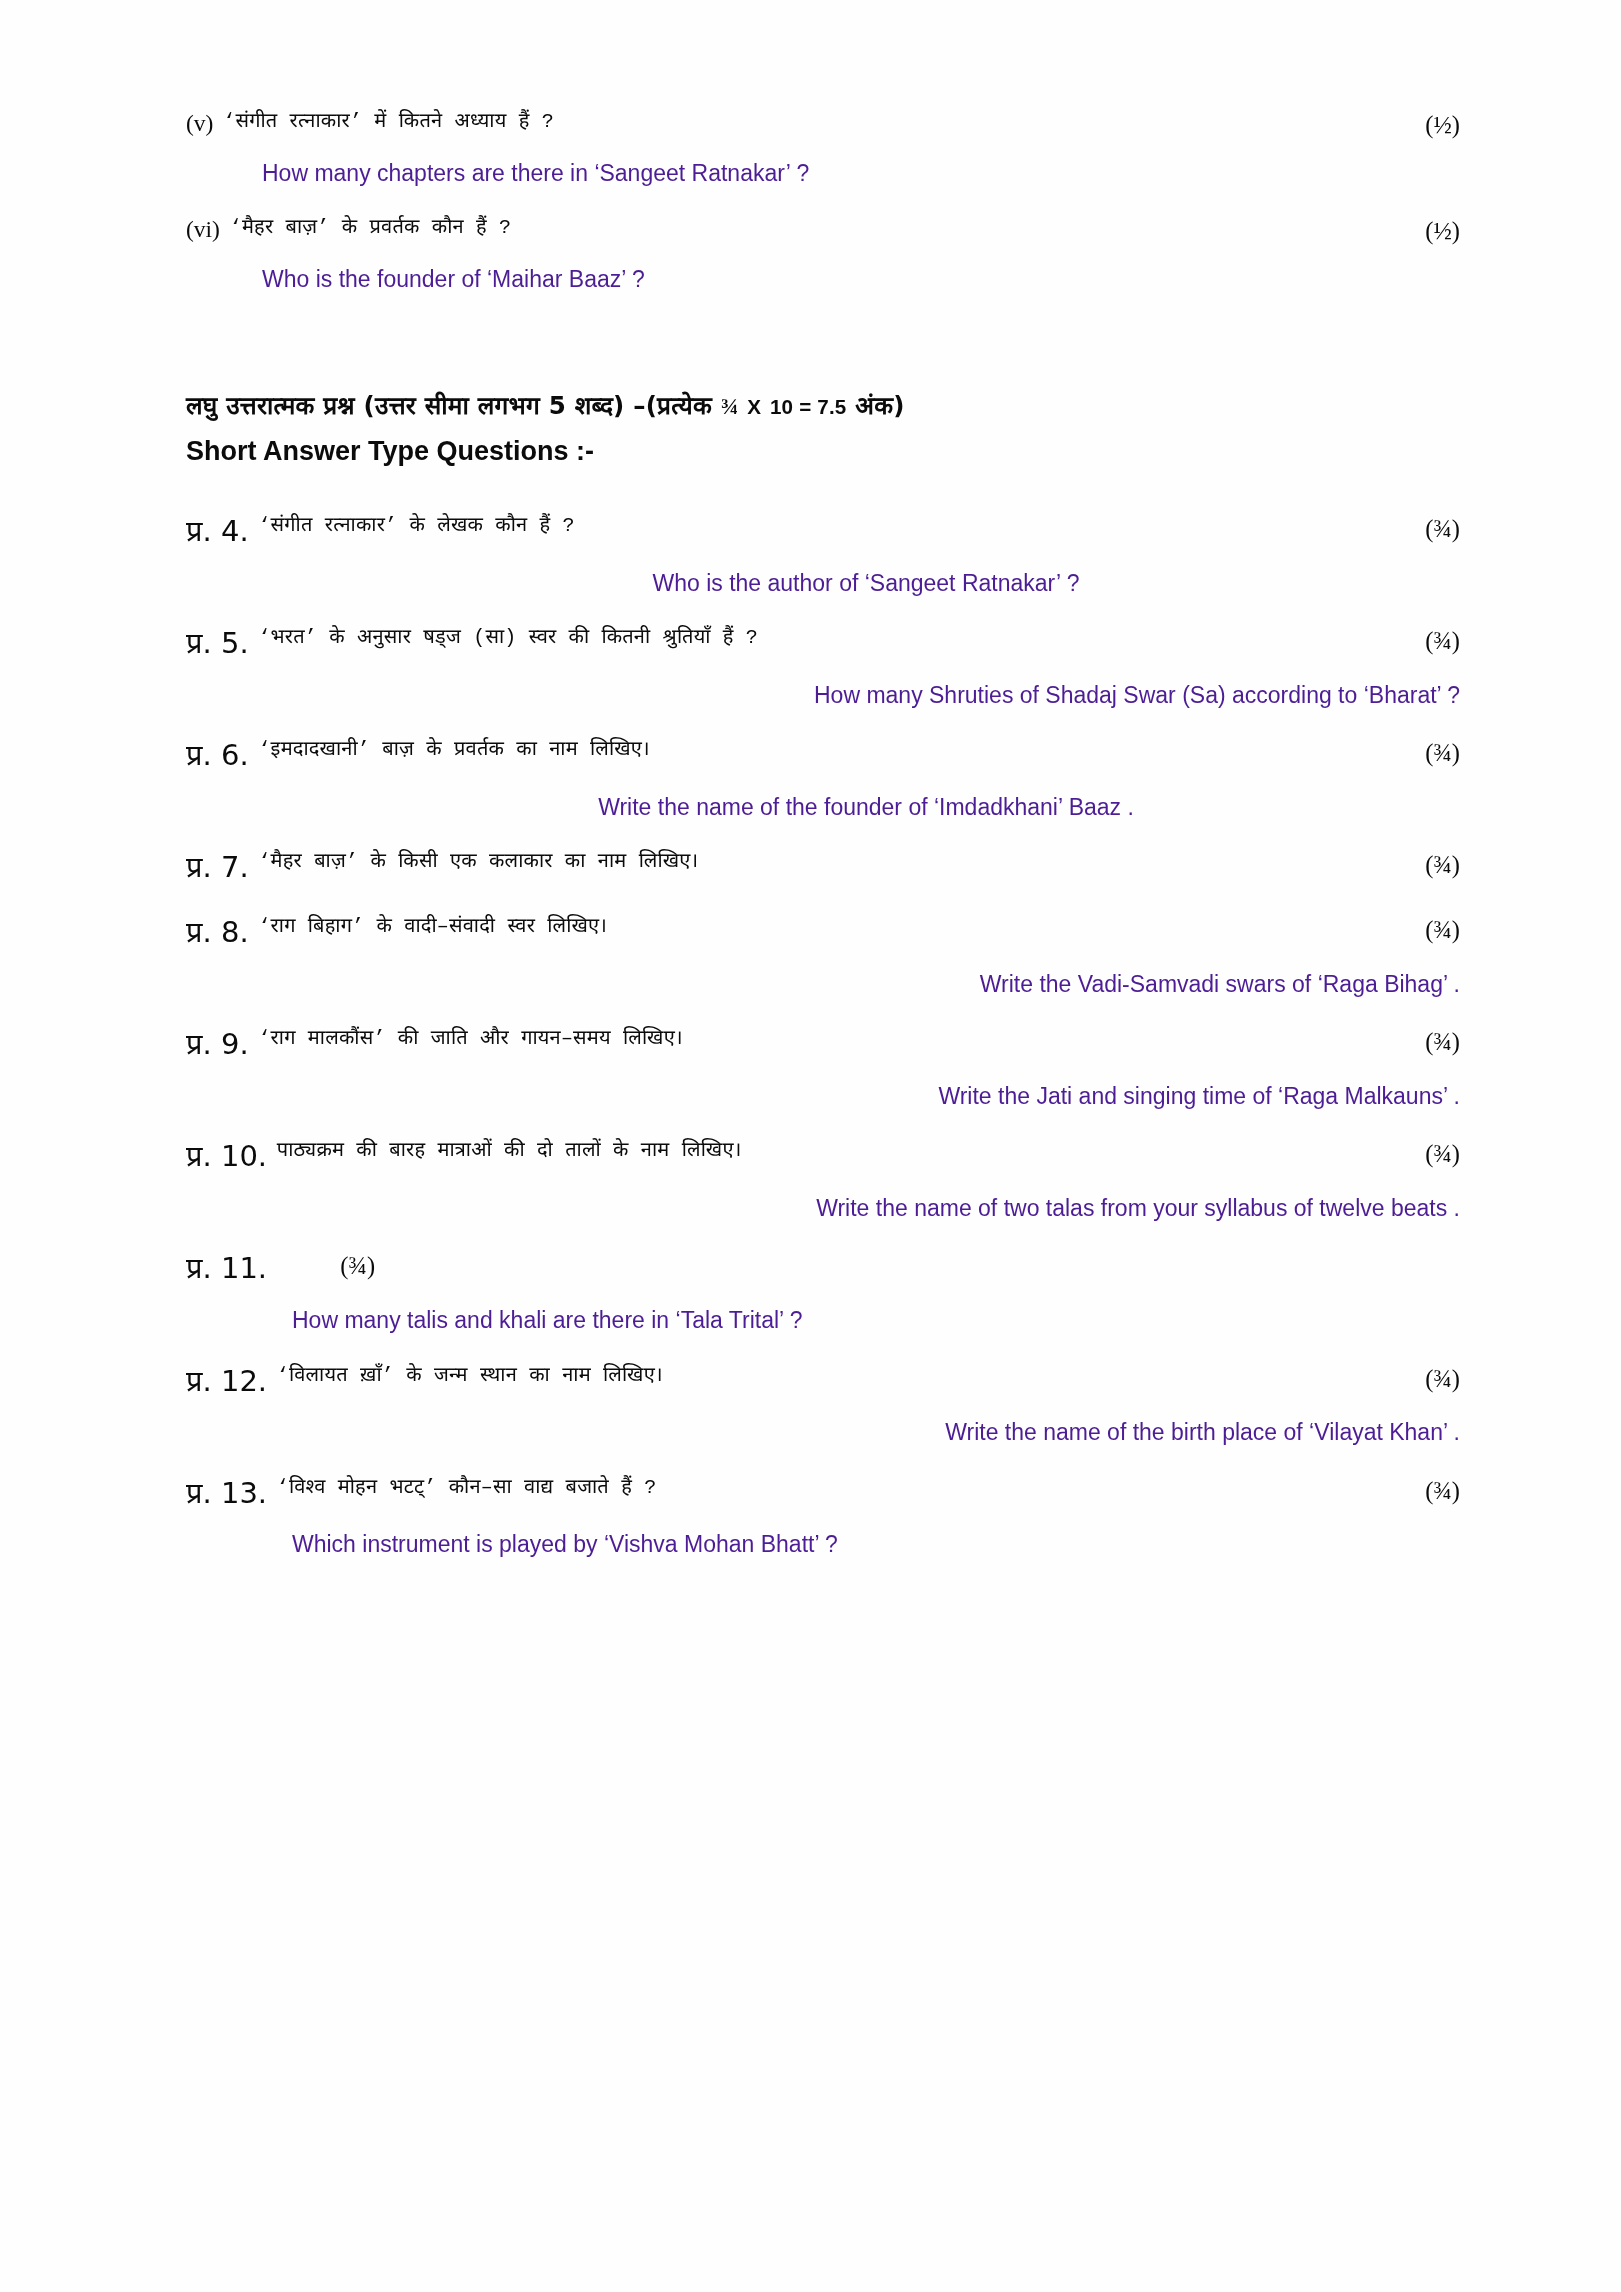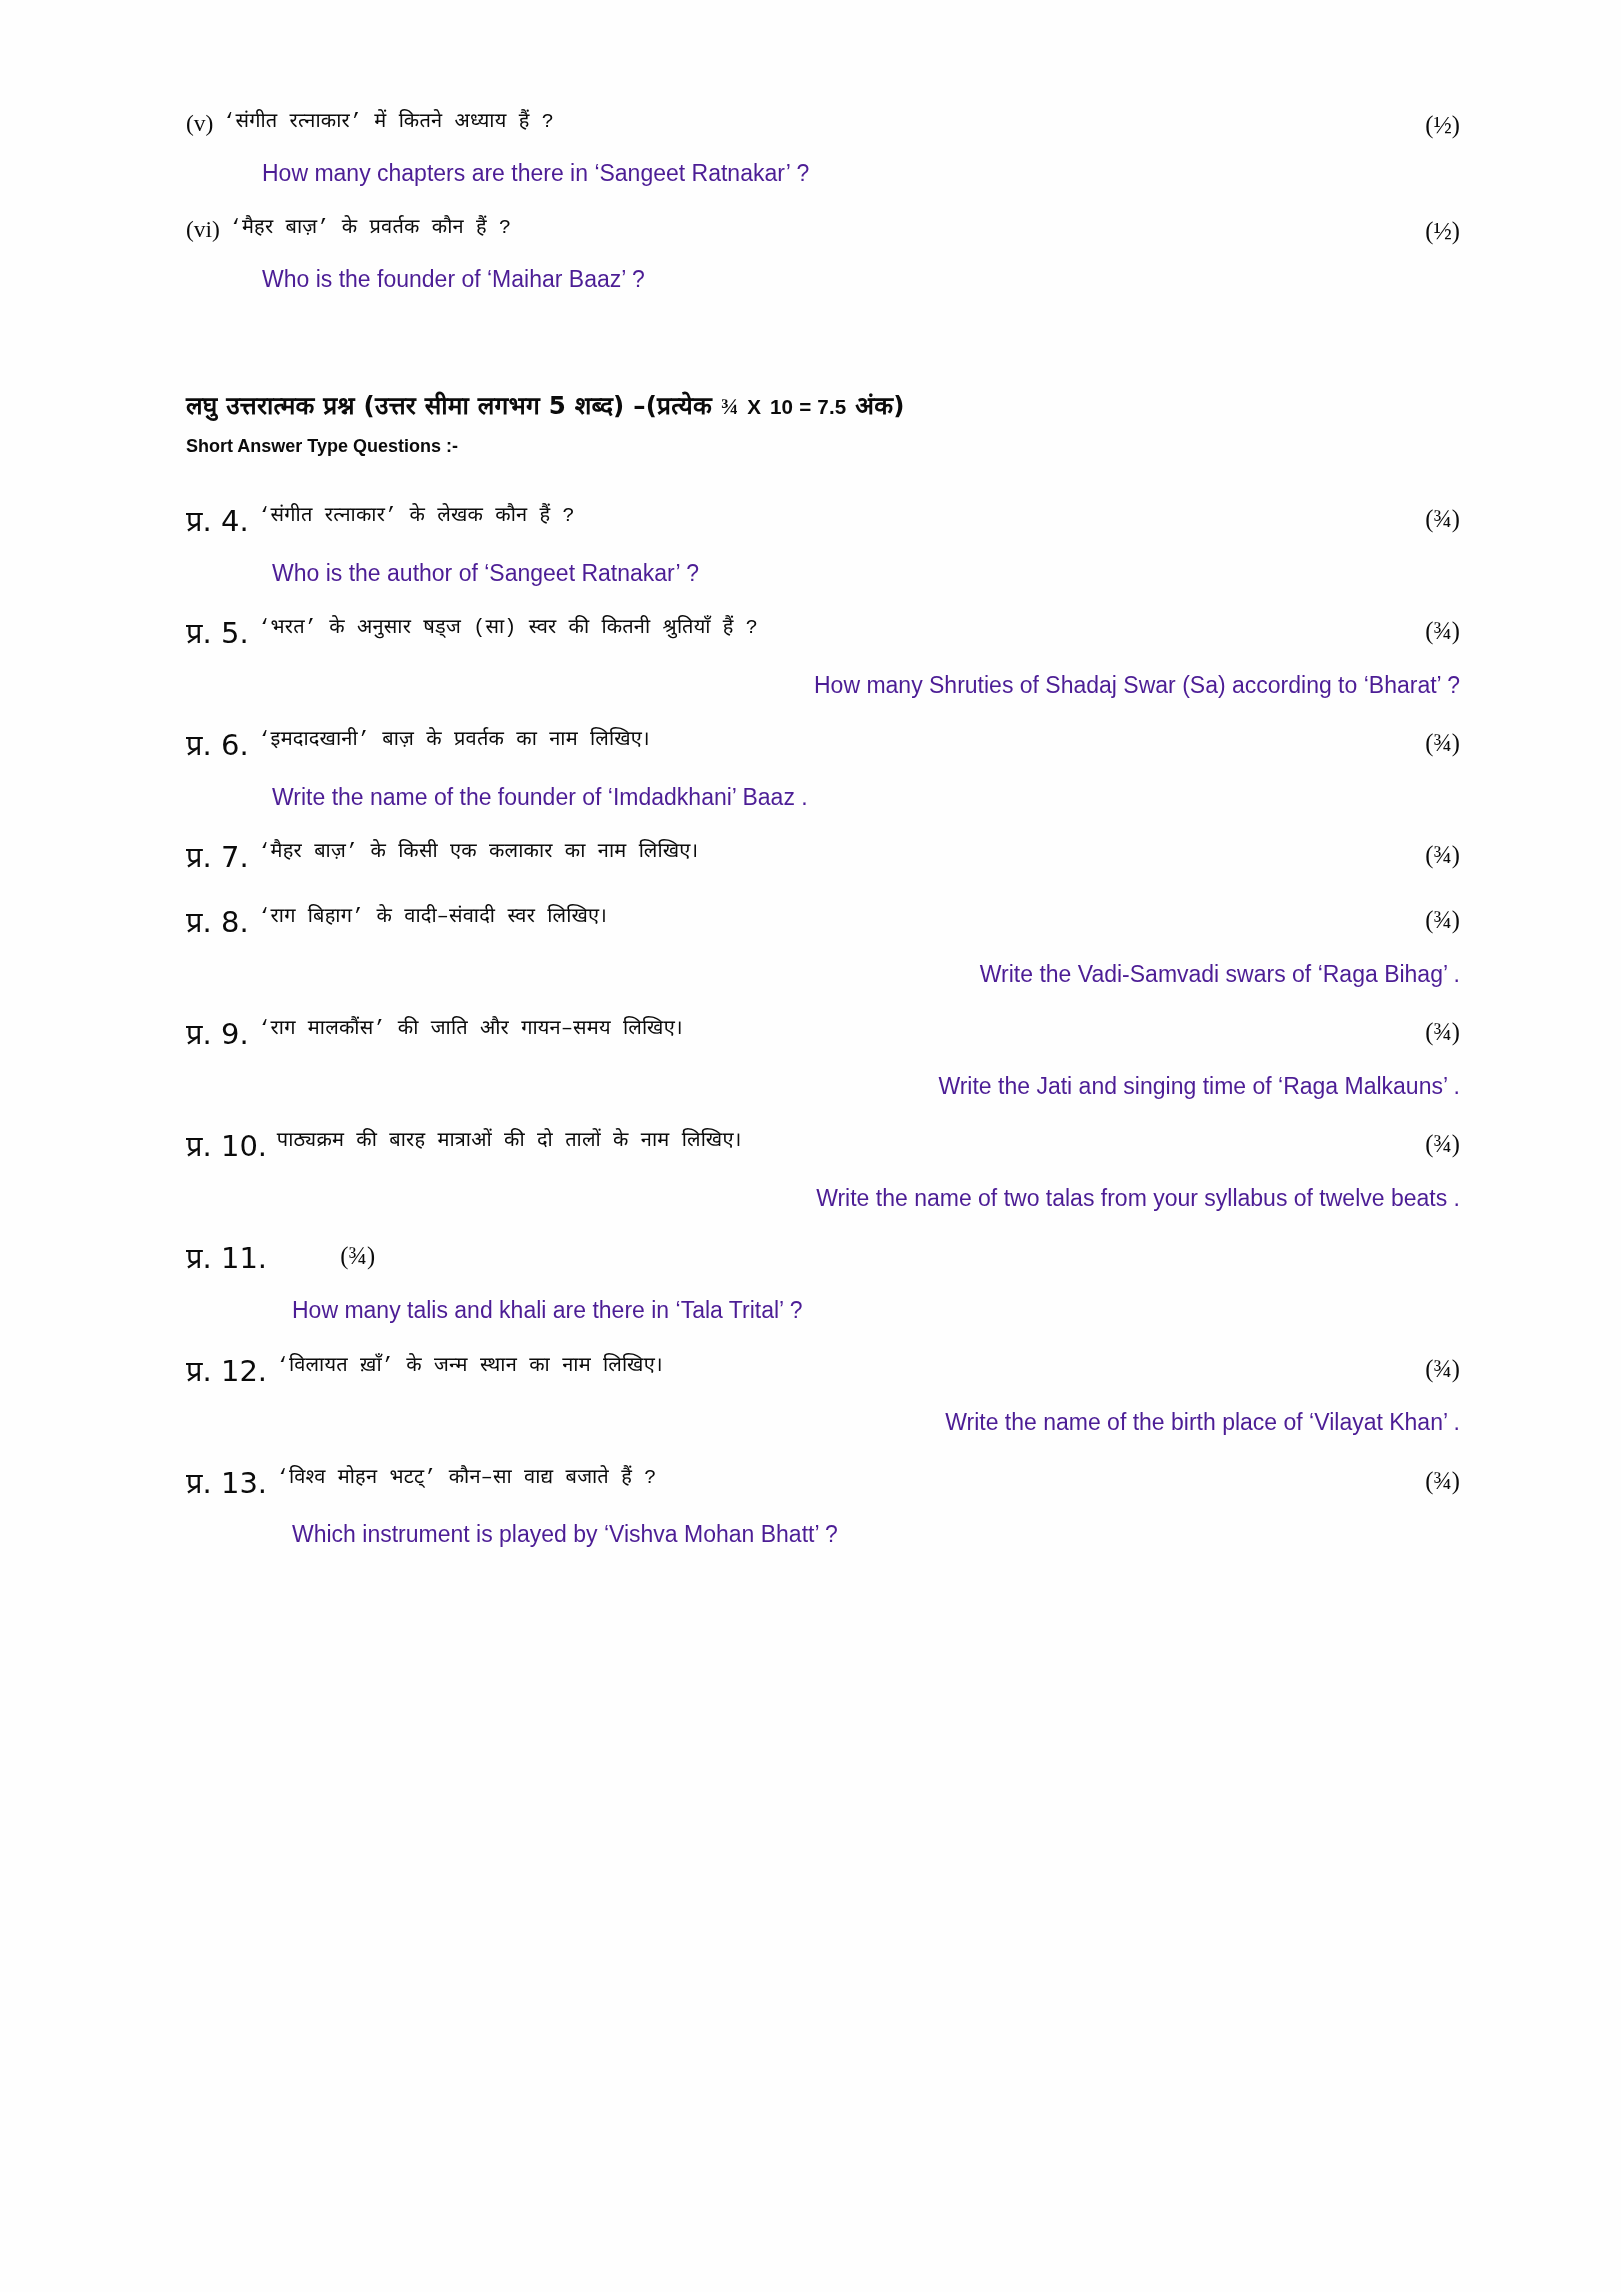--- a/index.html
+++ b/index.html
@@ -65,21 +65,21 @@
     line-height: 1.35;
     white-space: nowrap;
   }
   .qtext-en {
     font-family: "Liberation Sans", "DejaVu Sans", sans-serif;
     font-size: 23px;
     line-height: 1.3;
     color: #4c1d95;
   }
   .en-i2 { margin: 17.6px 0 0 76px; }
-  .en-i3 { margin: 17.6px 0 0 86px; }
+  .en-i3 { margin: 17.6px 0 0 86px; text-align: center; }
   .en-i4 { margin: 17.6px 0 0 96px; text-align: right; }
   .en-i5 { margin: 17.6px 0 0 106px; }
 
   .gap-sm { height: 25.5px; }
   .gap-md { height: 45px; }
   .gap-lg { height: 94px; }
 
   
   .section-head {
     font-family: "DejaVu Sans", "Liberation Sans", sans-serif;
@@ -95,21 +95,21 @@
     font-weight: bold;
   }
   .section-head .frac {
     font-family: "Liberation Serif", "DejaVu Serif", serif;
     font-size: 23.5px;
     font-weight: bold;
   }
   .section-sub {
     font-family: "Liberation Sans", "DejaVu Sans", sans-serif;
     font-weight: bold;
-    font-size: 18px;
+    font-size: 27px;
     margin-top: 13.7px;
   }
 
   .hi-inline { font-family: "DejaVu Sans", "Liberation Sans", sans-serif; }
 </style>
 </head>
 <body>
 
 <div class="page">
   <div class="content">

